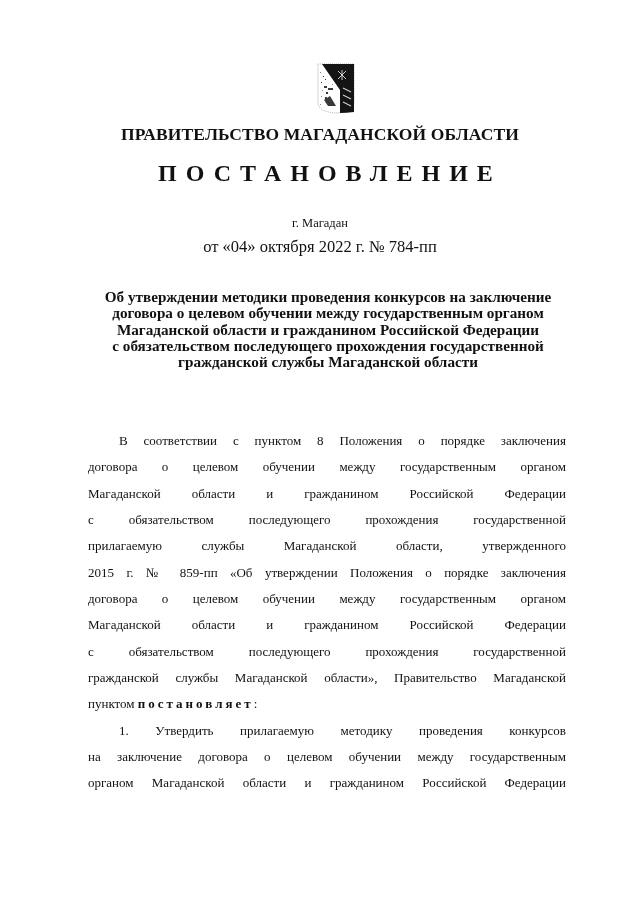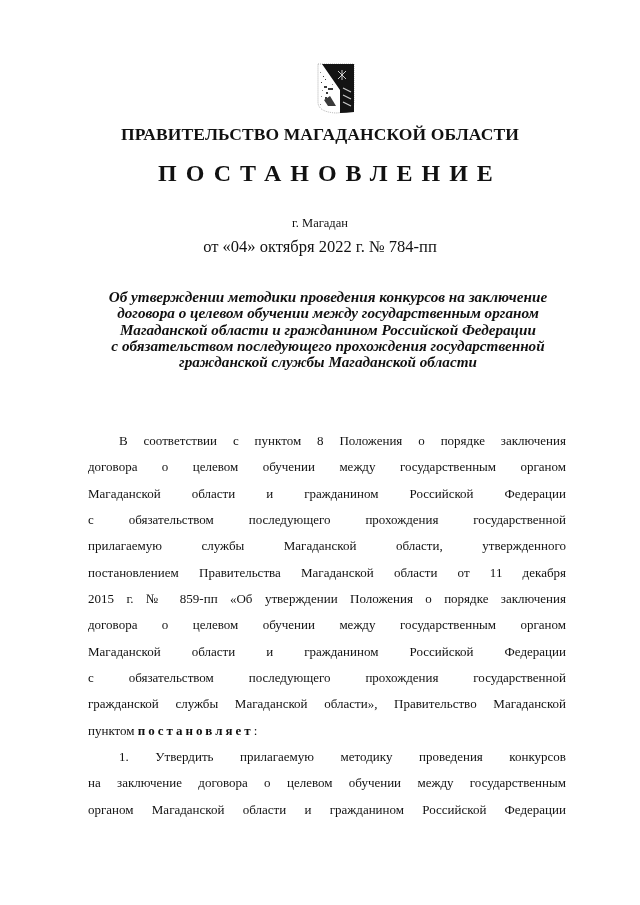--- a/index.html
+++ b/index.html
@@ -59,21 +59,20 @@
     }
     .subject {
       position: absolute;
       left: 88px;
       top: 289px;
       width: 480px;
       text-align: center;
       font-size: 15.2px;
       font-weight: bold;
       line-height: 16.3px;
-      font-style: italic;
     }
     .body-text {
       position: absolute;
       left: 88px;
       top: 428px;
       width: 478px;
       font-size: 13px;
       line-height: 26.35px;
       text-align: justify;
     }
@@ -150,21 +149,20 @@
     <div>с обязательством последующего прохождения государственной</div>
     <div>гражданской службы Магаданской области</div>
   </div>
 
   <div class="body-text">
     <span class="line indent">В соответствии с пунктом 8 Положения о порядке заключения</span>
     <span class="line">договора о целевом обучении между государственным органом</span>
     <span class="line">Магаданской области и гражданином Российской Федерации</span>
     <span class="line">с обязательством последующего прохождения государственной</span>
     <span class="line">прилагаемую службы Магаданской области, утвержденного</span>
-    <span class="line">постановлением Правительства Магаданской области от 11 декабря</span>
     <span class="line">2015 г. № 859-пп «Об утверждении Положения о порядке заключения</span>
     <span class="line">договора о целевом обучении между государственным органом</span>
     <span class="line">Магаданской области и гражданином Российской Федерации</span>
     <span class="line">с обязательством последующего прохождения государственной</span>
     <span class="line">гражданской службы Магаданской области», Правительство Магаданской</span>
     <span class="line last"><span>пунктом </span><span class="spaced-bold">постановляет</span><span>:</span></span>
     <span class="line indent">1. Утвердить прилагаемую методику проведения конкурсов</span>
     <span class="line">на заключение договора о целевом обучении между государственным</span>
     <span class="line">органом Магаданской области и гражданином Российской Федерации</span>
   </div>

